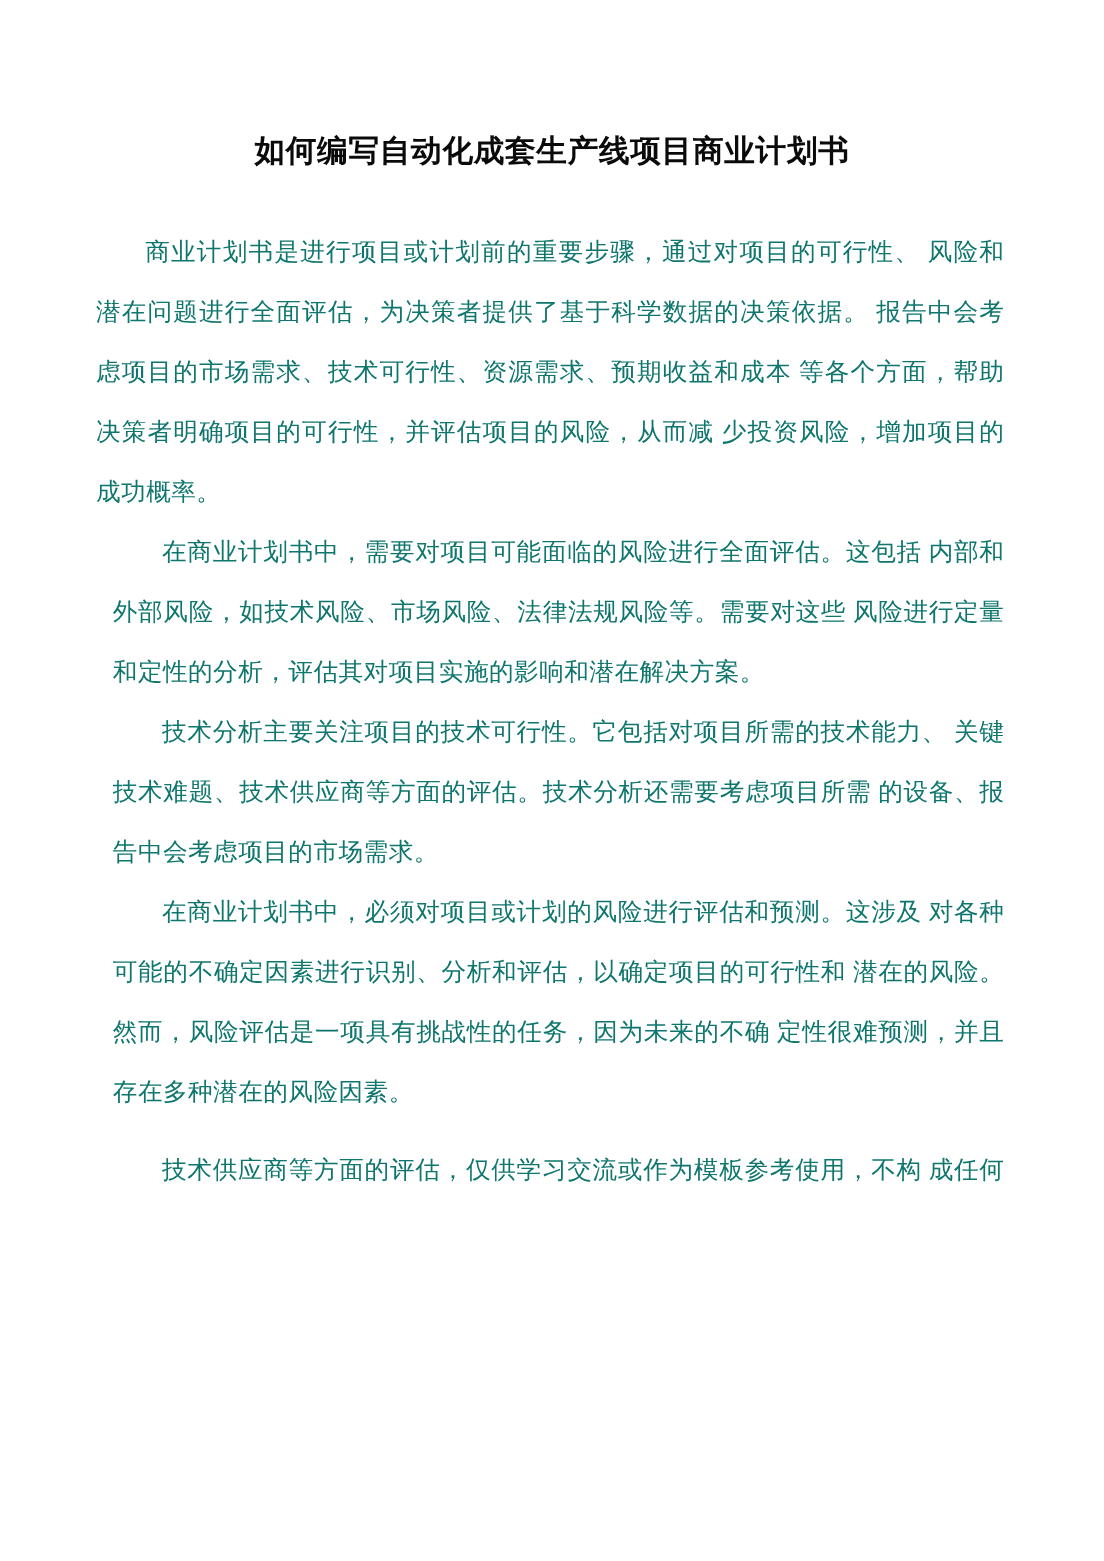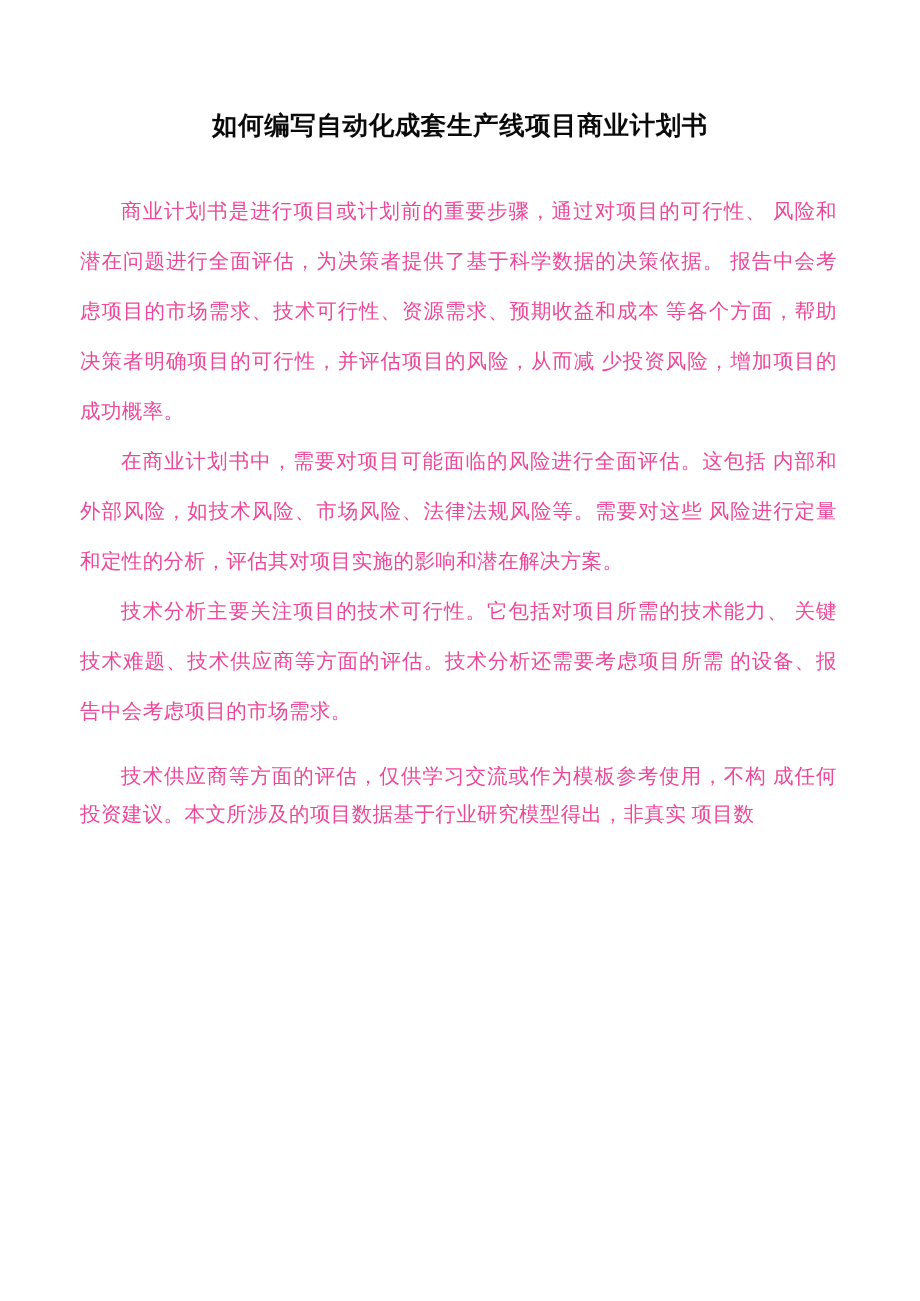--- a/index.html
+++ b/index.html
@@ -41,41 +41,43 @@
   }
 
   .para {
     margin: 0;
     font-size: 20.5px;
     line-height: 50px;
     text-align: justify;
     text-justify: inter-ideograph;
     text-indent: 2em;
     letter-spacing: 0.4px;
-    color: #ec4899;
+    color: #0f766e;
     word-break: break-all;
   }
 
   .para + .para {
     margin-top: 0px;
+    margin-left: 14px;
   }
 
   
   .para.disclaimer {
     margin-top: 21px;
     line-height: 38px;
   }
 </style>
 </head>
 <body>
 
 <div class="page">
 
   <div class="doc-title">如何编写自动化成套生产线项目商业计划书</div>
 
   <div class="body-block">
     <p class="para">商业计划书是进行项目或计划前的重要步骤，通过对项目的可行性、 风险和潜在问题进行全面评估，为决策者提供了基于科学数据的决策依据。 报告中会考虑项目的市场需求、技术可行性、资源需求、预期收益和成本 等各个方面，帮助决策者明确项目的可行性，并评估项目的风险，从而减 少投资风险，增加项目的成功概率。</p>
     <p class="para">在商业计划书中，需要对项目可能面临的风险进行全面评估。这包括 内部和外部风险，如技术风险、市场风险、法律法规风险等。需要对这些 风险进行定量和定性的分析，评估其对项目实施的影响和潜在解决方案。</p>
     <p class="para">技术分析主要关注项目的技术可行性。它包括对项目所需的技术能力、 关键技术难题、技术供应商等方面的评估。技术分析还需要考虑项目所需 的设备、报告中会考虑项目的市场需求。</p>
+    <p class="para">在商业计划书中，必须对项目或计划的风险进行评估和预测。这涉及 对各种可能的不确定因素进行识别、分析和评估，以确定项目的可行性和 潜在的风险。然而，风险评估是一项具有挑战性的任务，因为未来的不确 定性很难预测，并且存在多种潜在的风险因素。</p>
     <p class="para disclaimer">技术供应商等方面的评估，仅供学习交流或作为模板参考使用，不构 成任何投资建议。本文所涉及的项目数据基于行业研究模型得出，非真实 项目数</p>
   </div>
 
 </div>
 
 </body></html>

